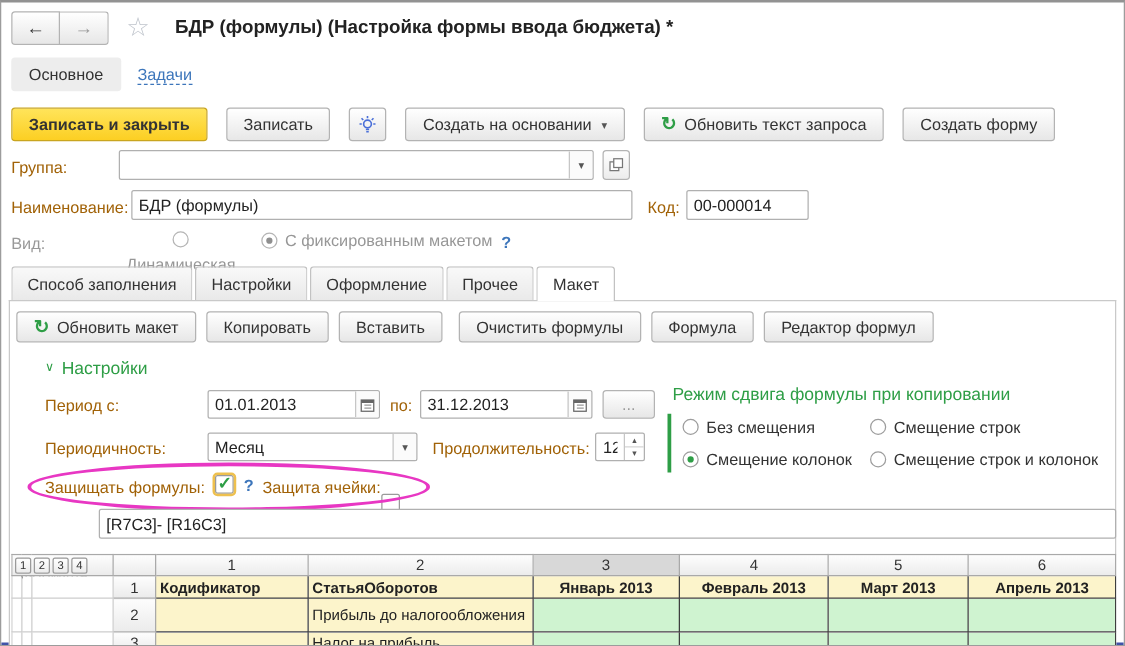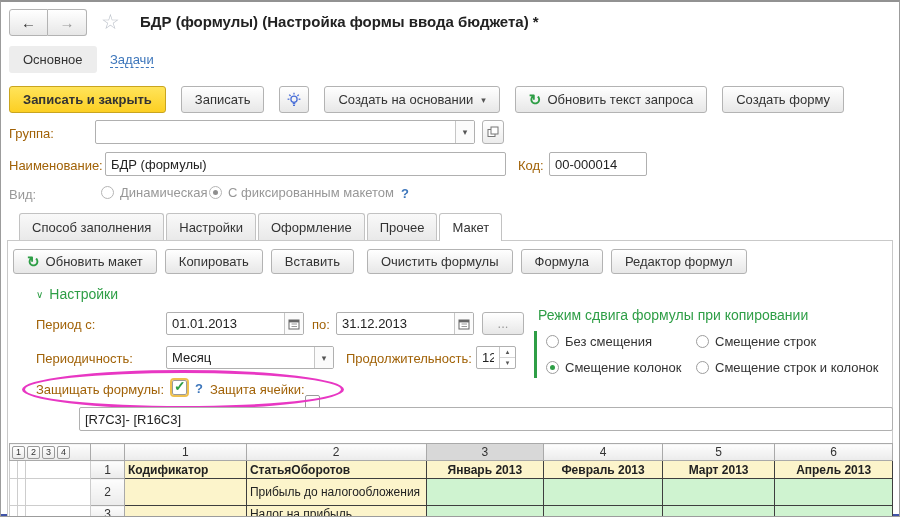--- a/index.html
+++ b/index.html
@@ -160,31 +160,31 @@
   <div class="abs lbl" style="left:8px; top:156px;">Наименование:</div>
   <div class="abs field" style="left:104px; top:150px; width:401px;">
     <input value="БДР (формулы)" style="">
   </div>
   <div class="abs lbl" style="left:517px; top:156px;">Код:</div>
   <div class="abs field" style="left:548px; top:150px; width:98px;">
     <input value="00-000014" style="">
   </div>
 
   <div class="abs lbl dis" style="left:8px; top:185px;">Вид:</div>
-  <div class="abs radio dis" style="left:100px; top:183px;">
+  <div class="abs radio dis" style="left:100px; top:183px;flex-direction:column;">
     <span class="rc"></span>
     <span>Динамическая</span>
   </div>
   <div class="abs radio dis sel" style="left:208px; top:183px;">
     <span class="rc"></span>
     <span>С фиксированным макетом</span>
   </div>
   <div class="abs help" style="left:400px; top:184px;">?</div>
 
-  <div class="abs tabstrip" style="left:18px; top:211px;border-radius:14px;">
+  <div class="abs tabstrip" style="left:8px; top:211px;border-radius:14px;">
     <div class="tab">Способ заполнения</div>
     <div class="tab">Настройки</div>
     <div class="tab">Оформление</div>
     <div class="tab">Прочее</div>
     <div class="tab active">Макет</div>
   </div>
 
   <div class="panel">
 
     <div class="abs" style="left:5px; top:8px; display:flex; gap:8px;">

